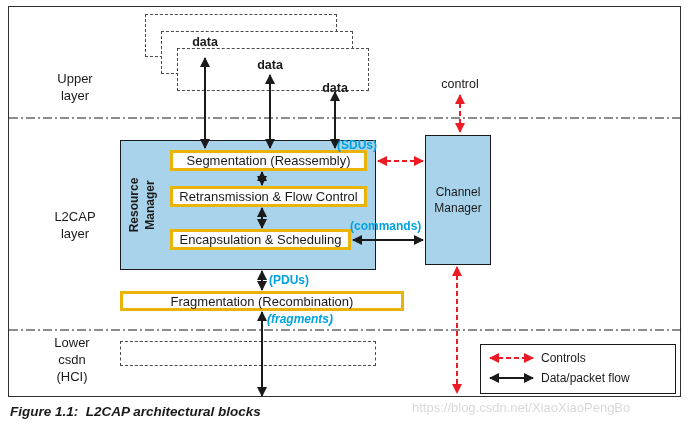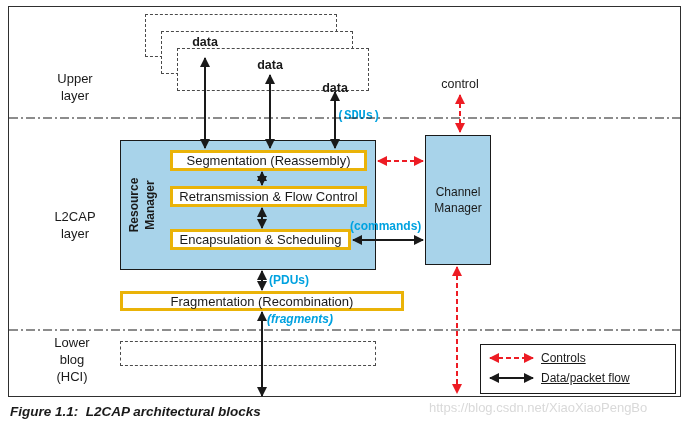--- a/index.html
+++ b/index.html
@@ -32,55 +32,55 @@
 
   .inner-box { background:#fff; border:3px solid #eab308; font-size:13px; display:flex; align-items:center; justify-content:center; white-space:nowrap; }
   .seg { left:170px; top:150px; width:197px; height:21px; }
   .ret { left:170px; top:186px; width:197px; height:21px; }
   .enc { left:170px; top:229px; width:181px; height:21px; }
   .frag-box { left:120px; top:291px; width:284px; height:20px; }
 
   .cm-block { left:425px; top:135px; width:66px; height:130px; background:var(--block_fill,#a8d3ea); border:1px solid #1a1a1a; display:flex; align-items:center; justify-content:center; font-weight:400; font-size:12px; line-height:1.35; text-align:center; white-space:pre-line; }
 
   .flow-lbl { color:var(--flow_label,#00a2e0); font-weight:700; font-size:12px; white-space:nowrap; }
-  .lbl-sdus { left:337px; top:109px;font-family:Liberation Mono, monospace; }
+  .lbl-sdus { left:337px; top:138px; }
   .lbl-commands { left:350px; top:219px; }
   .lbl-pdus { left:269px; top:273px; }
   .lbl-fragments { left:267px; top:312px;font-style:italic; }
 
   .lower-dashed { left:120px; top:341px; width:256px; height:25px; border:1px dashed #4a4a4a; background:#fff; }
 
   .legend { left:480px; top:344px; width:196px; height:50px; border:1px solid #1a1a1a; background:#fff; }
-  .legend-lbl { font-size:12px; white-space:nowrap;text-decoration:underline; }
+  .legend-lbl { font-size:12px; white-space:nowrap; }
   .lg1 { left:541px; top:351px; }
   .lg2 { left:541px; top:371px; }
 
   .caption { left:10px; top:404px; font-style:italic; font-weight:700; font-size:13.5px; white-space:pre; }
-  .watermark { left:412px; top:400px; font-size:13px; color:#d9d9d9; white-space:nowrap;margin-left:17px; }
+  .watermark { left:412px; top:400px; font-size:13px; color:#d9d9d9; white-space:nowrap; }
 
   .overlay { left:0; top:0; pointer-events:none; }
   .sep { stroke:#1a1a1a; stroke-width:1.2; }
   .af  { stroke:#1a1a1a; stroke-width:2; }
   .ac  { stroke:var(--control_red,#ed1c24); stroke-width:2; }
   .mk-b { fill:#1a1a1a; }
   .mk-r { fill:var(--control_red,#ed1c24); }
 </style>
 </head>
 <body>
 
 <div class="stage">
 
   <div class="abs frame"></div>
 
   <div class="abs layer-label lbl-upper">Upper
 layer</div>
   <div class="abs layer-label lbl-l2cap">L2CAP
 layer</div>
   <div class="abs layer-label lbl-lower">Lower
-blog
+csdn
 (HCI)</div>
 
   <div class="abs databox db1"></div>
   <div class="abs databox db2"></div>
   <div class="abs databox db3"></div>
   <div class="abs data-lbl dl1">data</div>
   <div class="abs data-lbl dl2">data</div>
   <div class="abs data-lbl dl3">data</div>
 
   <div class="abs lbl-control">control</div>

